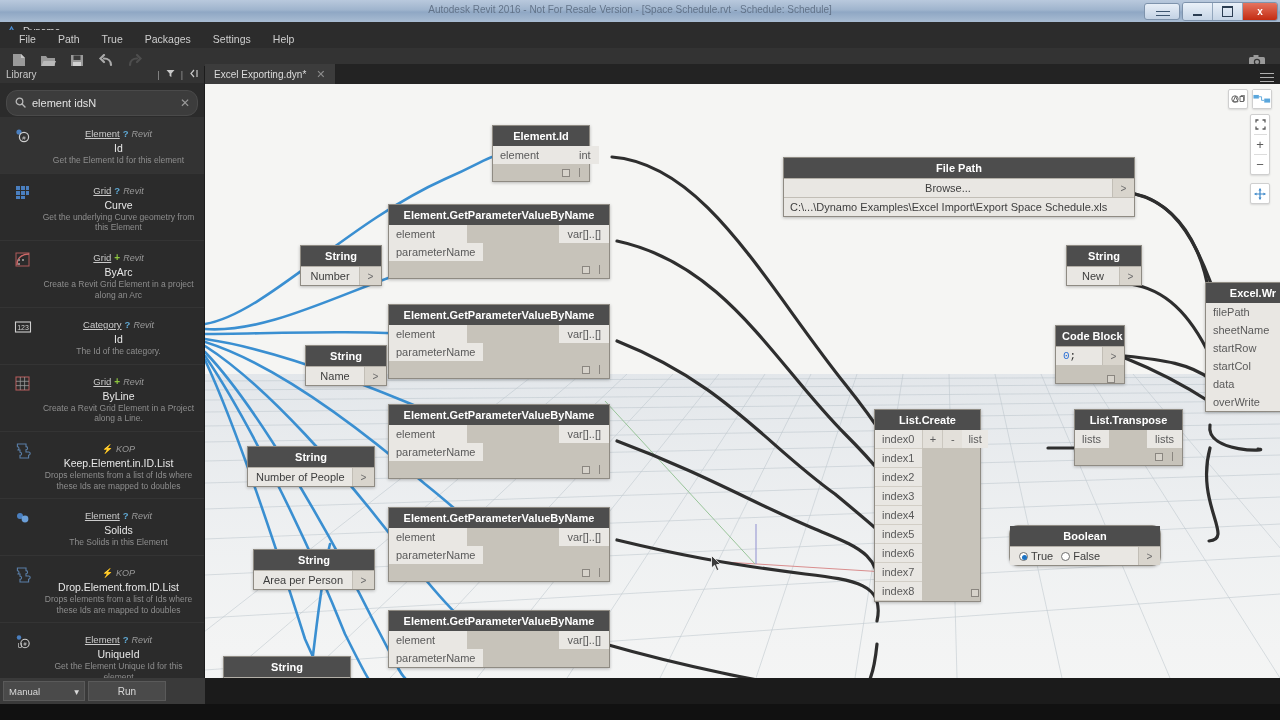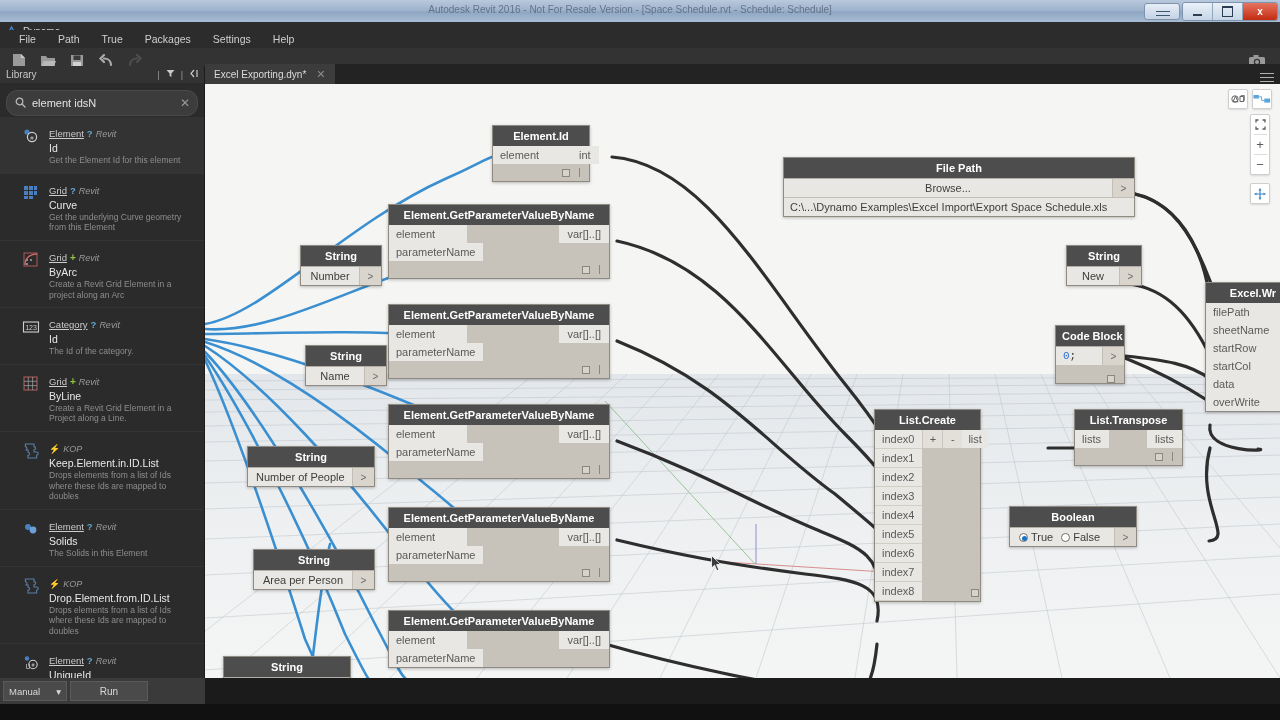--- a/index.html
+++ b/index.html
@@ -93,22 +93,23 @@
     display:flex; align-items:center; padding:12px 8px; gap:6px; border:1px solid #4a4a4a;
   }
   .search-input {
     flex:1; background:transparent; border:none; outline:none;
     color:#e2e2e2; font-size:11px; font-family:"Liberation Sans",sans-serif;
   }
   .search-input::placeholder { color:#8a8a8a; }
   .search-clear { color:#9a9a9a; font-size:12px; cursor:pointer; line-height:1; }
   .lib-list { position:absolute; top:51px; left:0; right:0; bottom:0; overflow:hidden; }
   .lib-row {
-    display:flex; gap:7px; padding:6px 8px 7px 20px;
+    display:flex; gap:7px; padding:6px 8px 7px 12px;
     border-bottom:1px solid #343434;
+    text-align:center;
   }
   .lib-row.first { background:#333333; }
   .lib-ico {
     width:22px; min-width:22px; height:22px; margin-top:2px;
     display:flex; align-items:center; justify-content:center;
   }
   .lib-txt { flex:1; min-width:0; }
   .lib-cat {
     font-size:9.5px; color:#cccccc; text-decoration:underline; display:inline;
   }
@@ -118,21 +119,21 @@
   .lib-src { font-size:9px; color:#9a9a9a; font-style:italic; display:inline; }
   .lib-name { font-size:10.5px; color:#e8e8e8; margin-top:1px; }
   .lib-desc { font-size:8.5px; color:#8e8e8e; line-height:1.25; margin-top:1px; }
 
   
   .runbar {
     position:absolute; left:0; top:678px; width:205px; height:26px;
     background:#3a3a3a; display:flex; align-items:center; padding:0 3px; gap:3px;
   }
   .run-select {
-    width:64px; height:20px; background:#4a4a4a; border:1px solid #5a5a5a;
+    width:82px; height:20px; background:#4a4a4a; border:1px solid #5a5a5a;
     display:flex; align-items:center; justify-content:space-between; padding:4px 5px;
     font-size:9.5px; color:#d8d8d8;
   }
   .run-btn {
     width:78px; height:20px; background:#4a4a4a; border:1px solid #5a5a5a;
     display:flex; align-items:center; justify-content:center;
     font-size:10px; color:#d8d8d8;
   }
   .bottom-strip { position:absolute; left:0; top:704px; width:1280px; height:16px; background:#111; }
   .bottom-strip-right { position:absolute; left:205px; top:678px; width:1075px; height:26px; background:#1b1b1b;}
@@ -812,21 +813,21 @@
           <div class="port-in" style="min-width:34px;">lists</div>
           <div class="port-out">lists</div>
         </div>
         <div class="node-foot">
           <span class="chk"></span>
           <span class="pin"></span>
         </div>
       </div>
     </div>
 
-    <div class="node" style="left:804px; top:422px; width:128px;">
+    <div class="node" style="left:804px; top:441px; width:152px;border-radius:9px;">
       <div class="node-hdr">Boolean</div>
       <div class="inp-row">
         <div class="inp-field" style="display:flex; align-items:center; gap:8px; justify-content:flex-start; padding-left:9px;">
           <span><span class="radio on"></span><span>True</span></span>
           <span><span class="radio"></span><span>False</span></span>
         </div>
         <div class="inp-arrow">&gt;</div>
       </div>
     </div>
 

